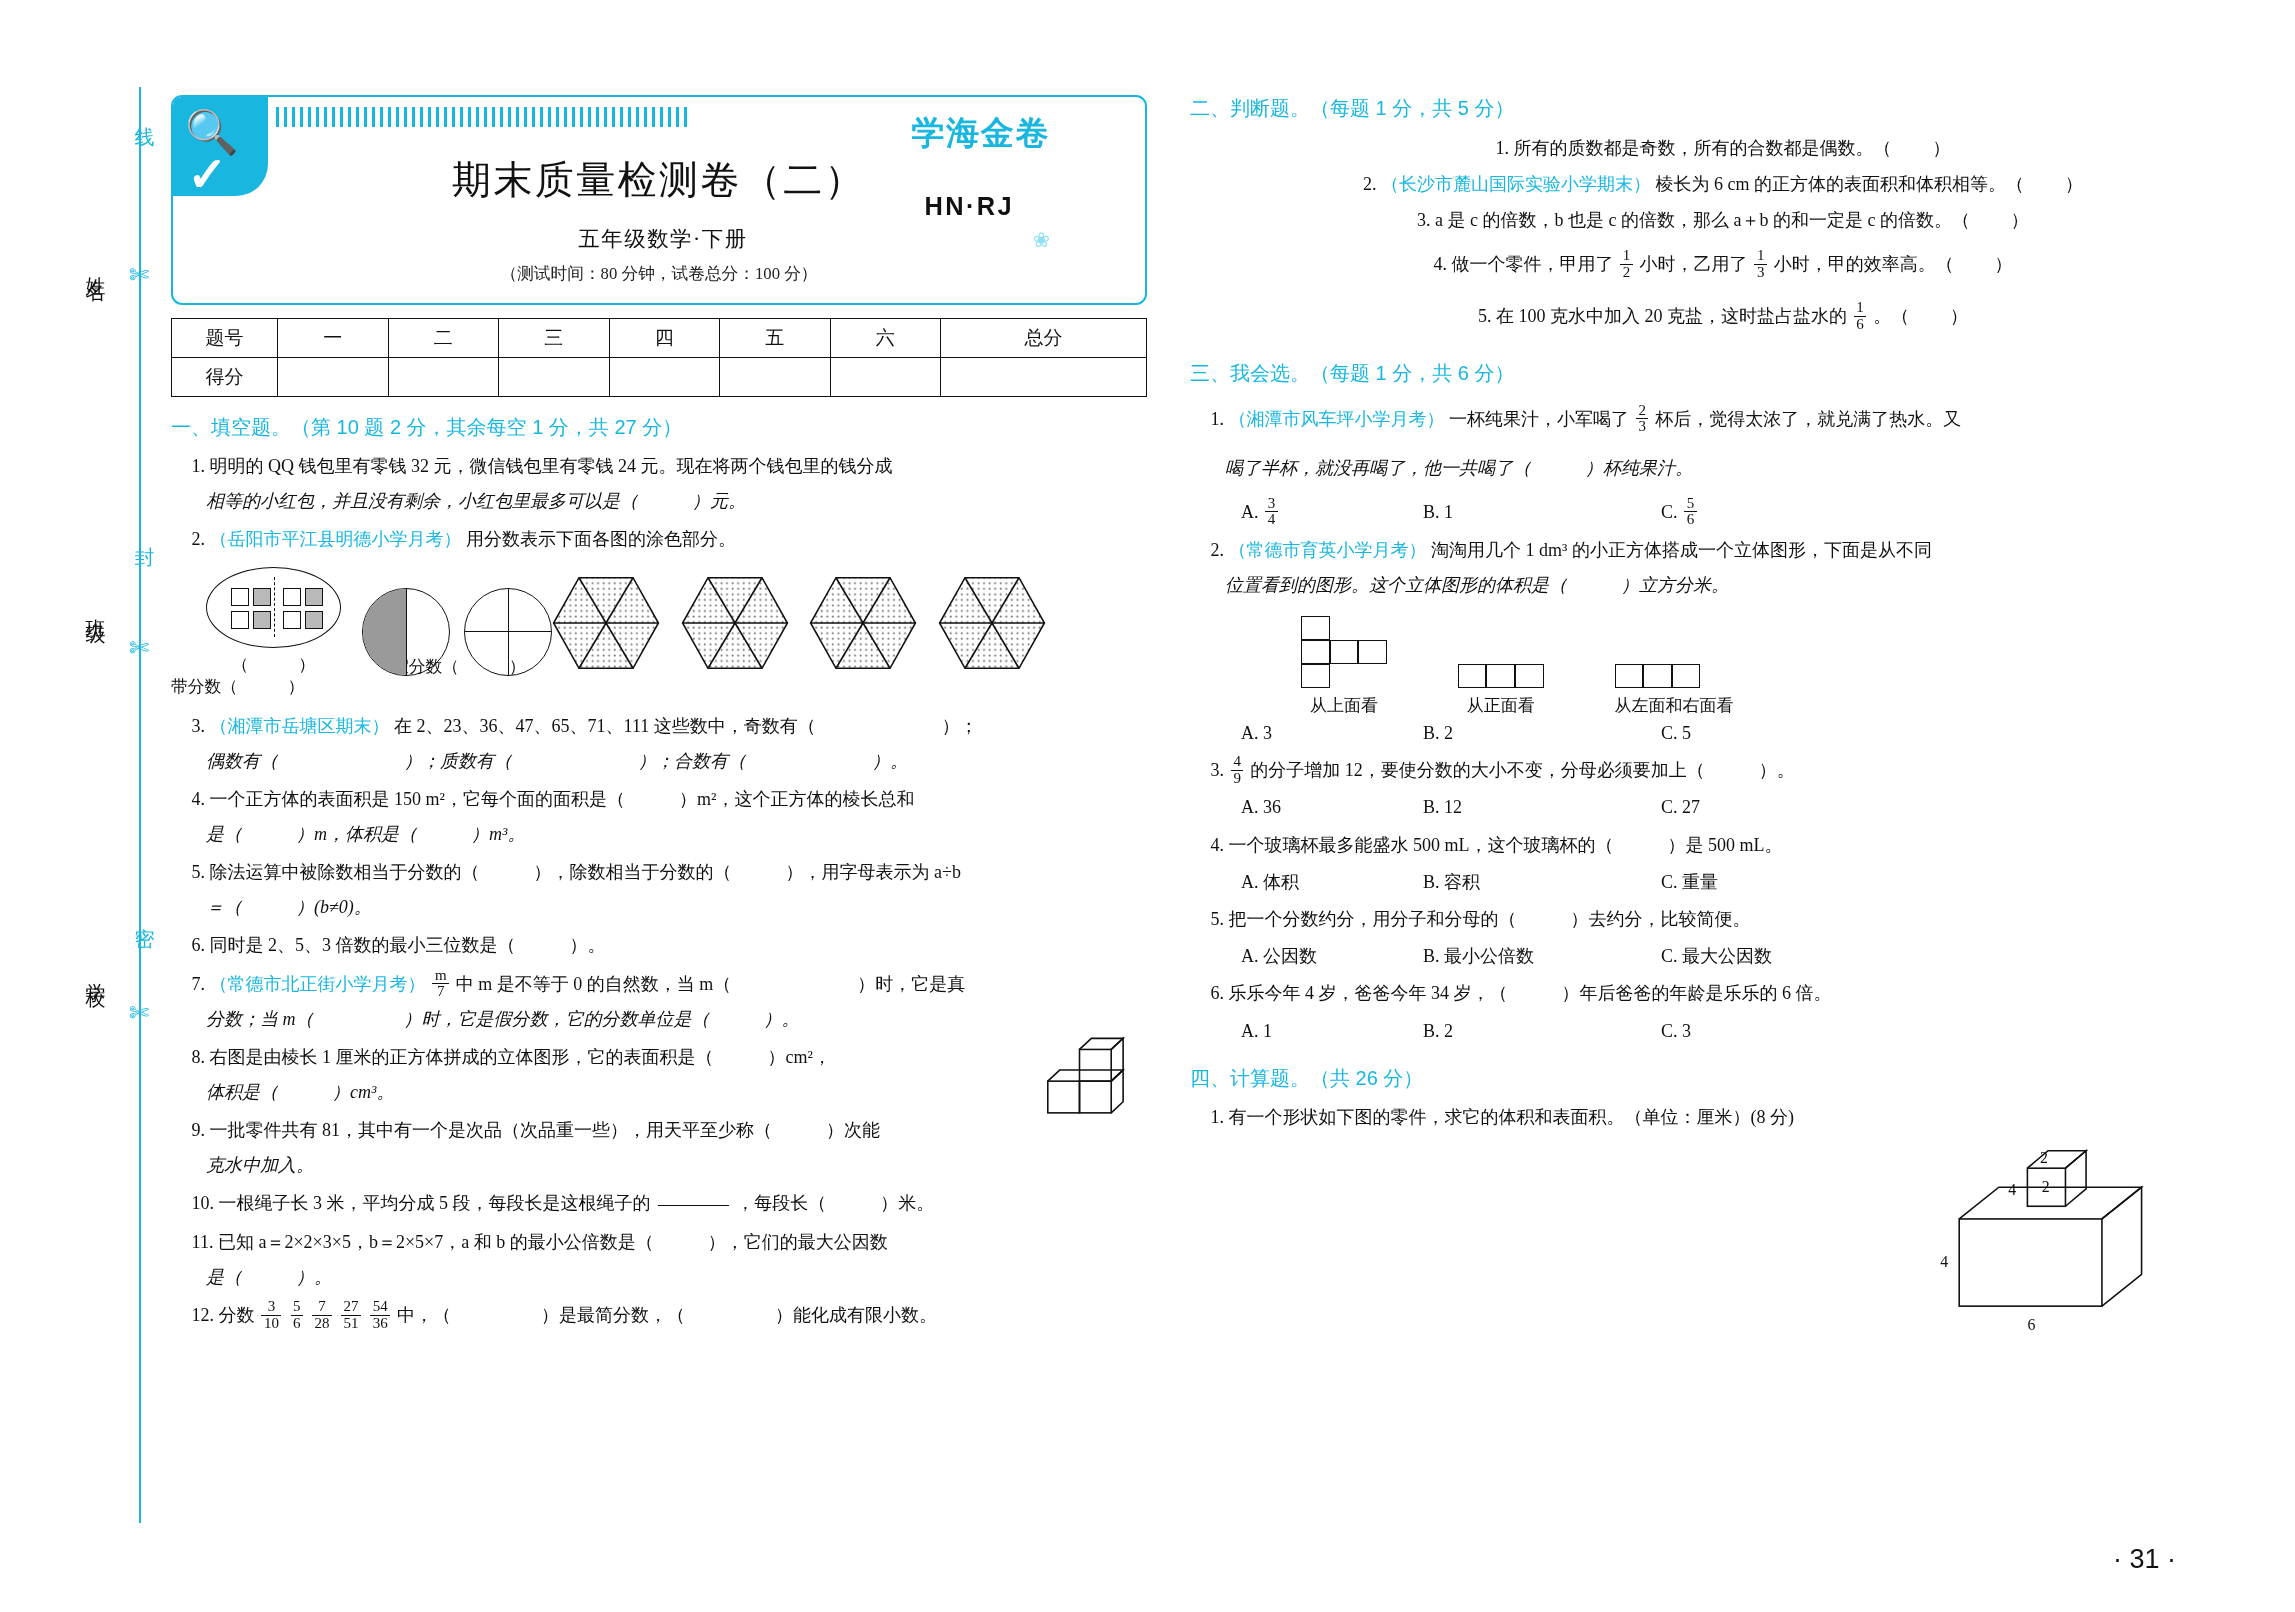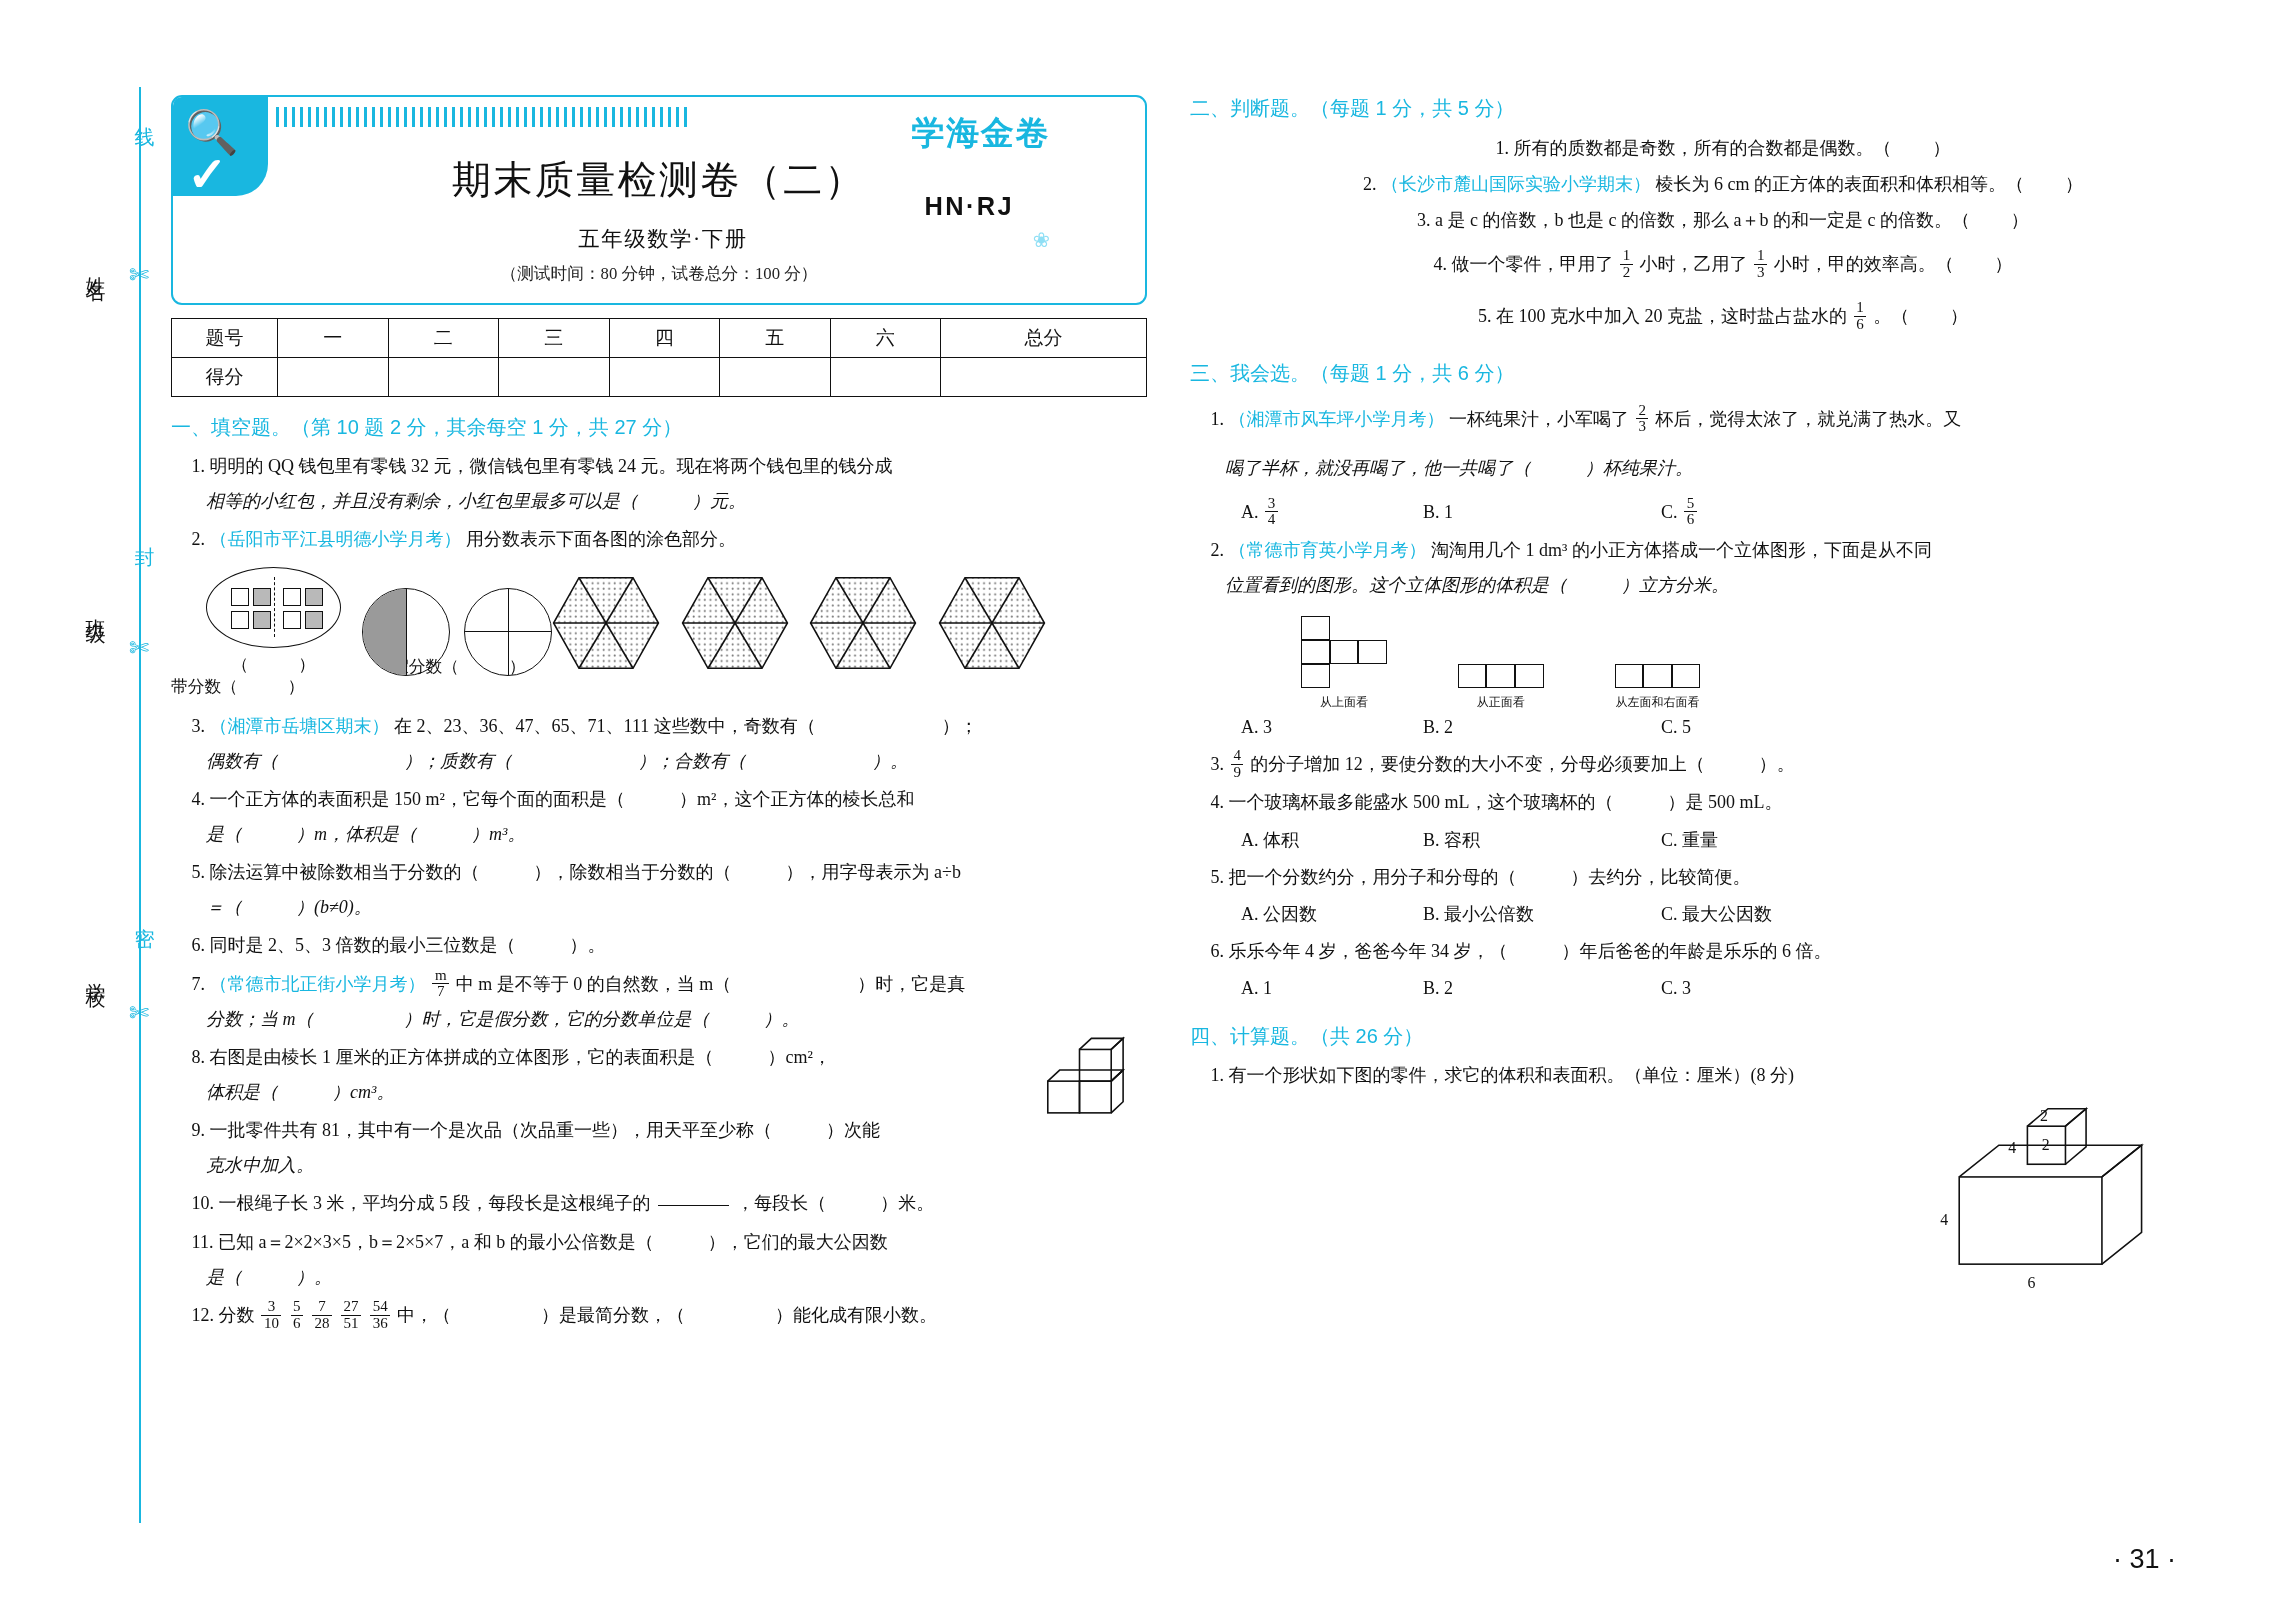--- a/index.html
+++ b/index.html
@@ -77,21 +77,21 @@
   .cubes{position:absolute;right:0px;top:-8px;}
 
   
   .tf-line{display:flex;justify-content:center;font-size:18px;line-height:36px;}
   .tf-par{white-space:nowrap;font-size:18px;letter-spacing:1.6px;}
 
   .shapes-row{display:flex;gap:71px;margin:12.7px 0 0 111px;align-items:flex-end;}
   .grid-fig{}
   .cell{width:28.6px;height:24px;border:1.3px solid #111;box-sizing:border-box;}
   .rowf{display:flex;}
-  .capt{font-size:12px;text-align:center;margin-top:6.3px;}
+  .capt{font-size:17px;text-align:center;margin-top:6.3px;}
   .pageno{position:absolute;right:119px;bottom:38px;font-size:27px;font-family:"Liberation Sans",sans-serif;}
   .pagedot{font-size:27px;}
 </style>
 </head>
 <body>
 
 <div class="page">
 
   <div class="vline"></div>
   <div class="left-strip">
@@ -436,20 +436,27 @@
         <span class="o2">B. 2</span>
         <span>C. 5</span>
       </div>
     </div>
 
     <div class="q">
       <span class="itm"><span>3.</span>
       <span class="frac"><span class="n">4</span><span class="d">9</span></span>
       <span>的分子增加 12，要使分数的大小不变，分母必须要加上（　　　）。</span></span>
     </div>
+    <div class="opts">
+      <div class="opt-row">
+        <span class="o1">A. 36</span>
+        <span class="o2">B. 12</span>
+        <span>C. 27</span>
+      </div>
+    </div>
 
     <div class="q">
       <span class="itm"><span>4.</span>
       <span>一个玻璃杯最多能盛水 500 mL，这个玻璃杯的（　　　）是 500 mL。</span></span>
     </div>
     <div class="opts">
       <div class="opt-row">
         <span class="o1">A. 体积</span>
         <span class="o2">B. 容积</span>
         <span>C. 重量</span>

